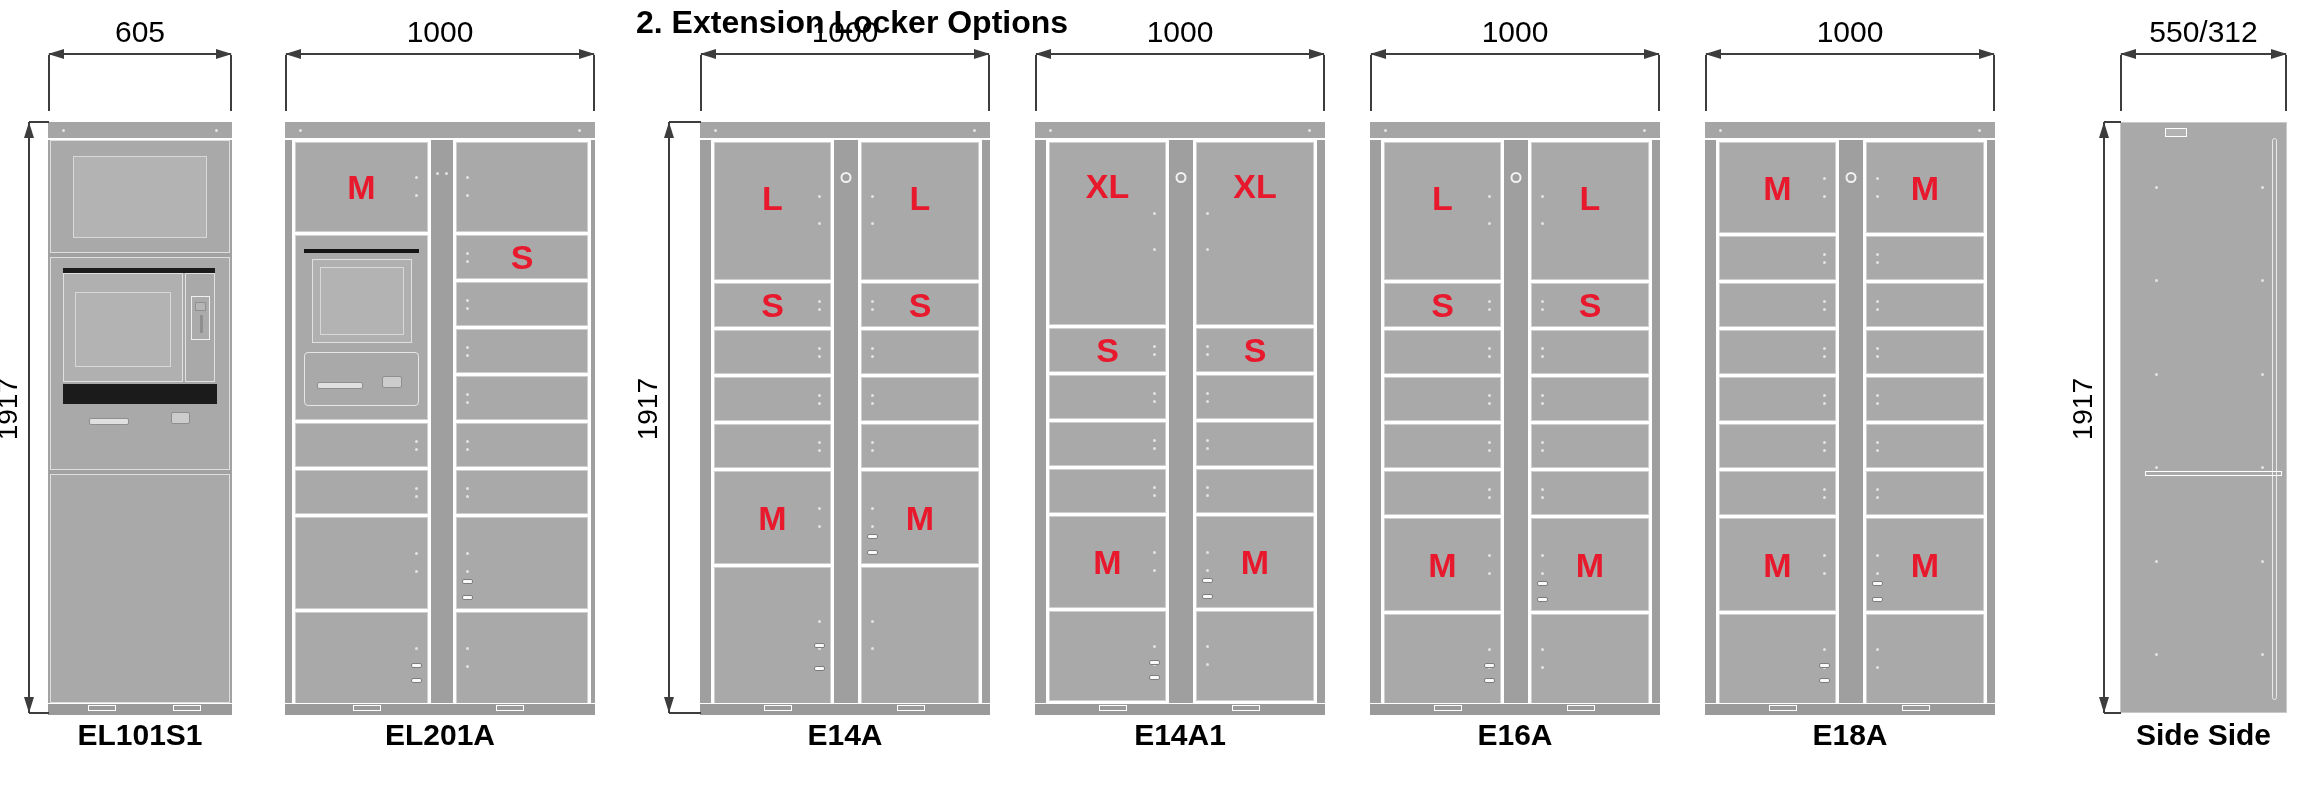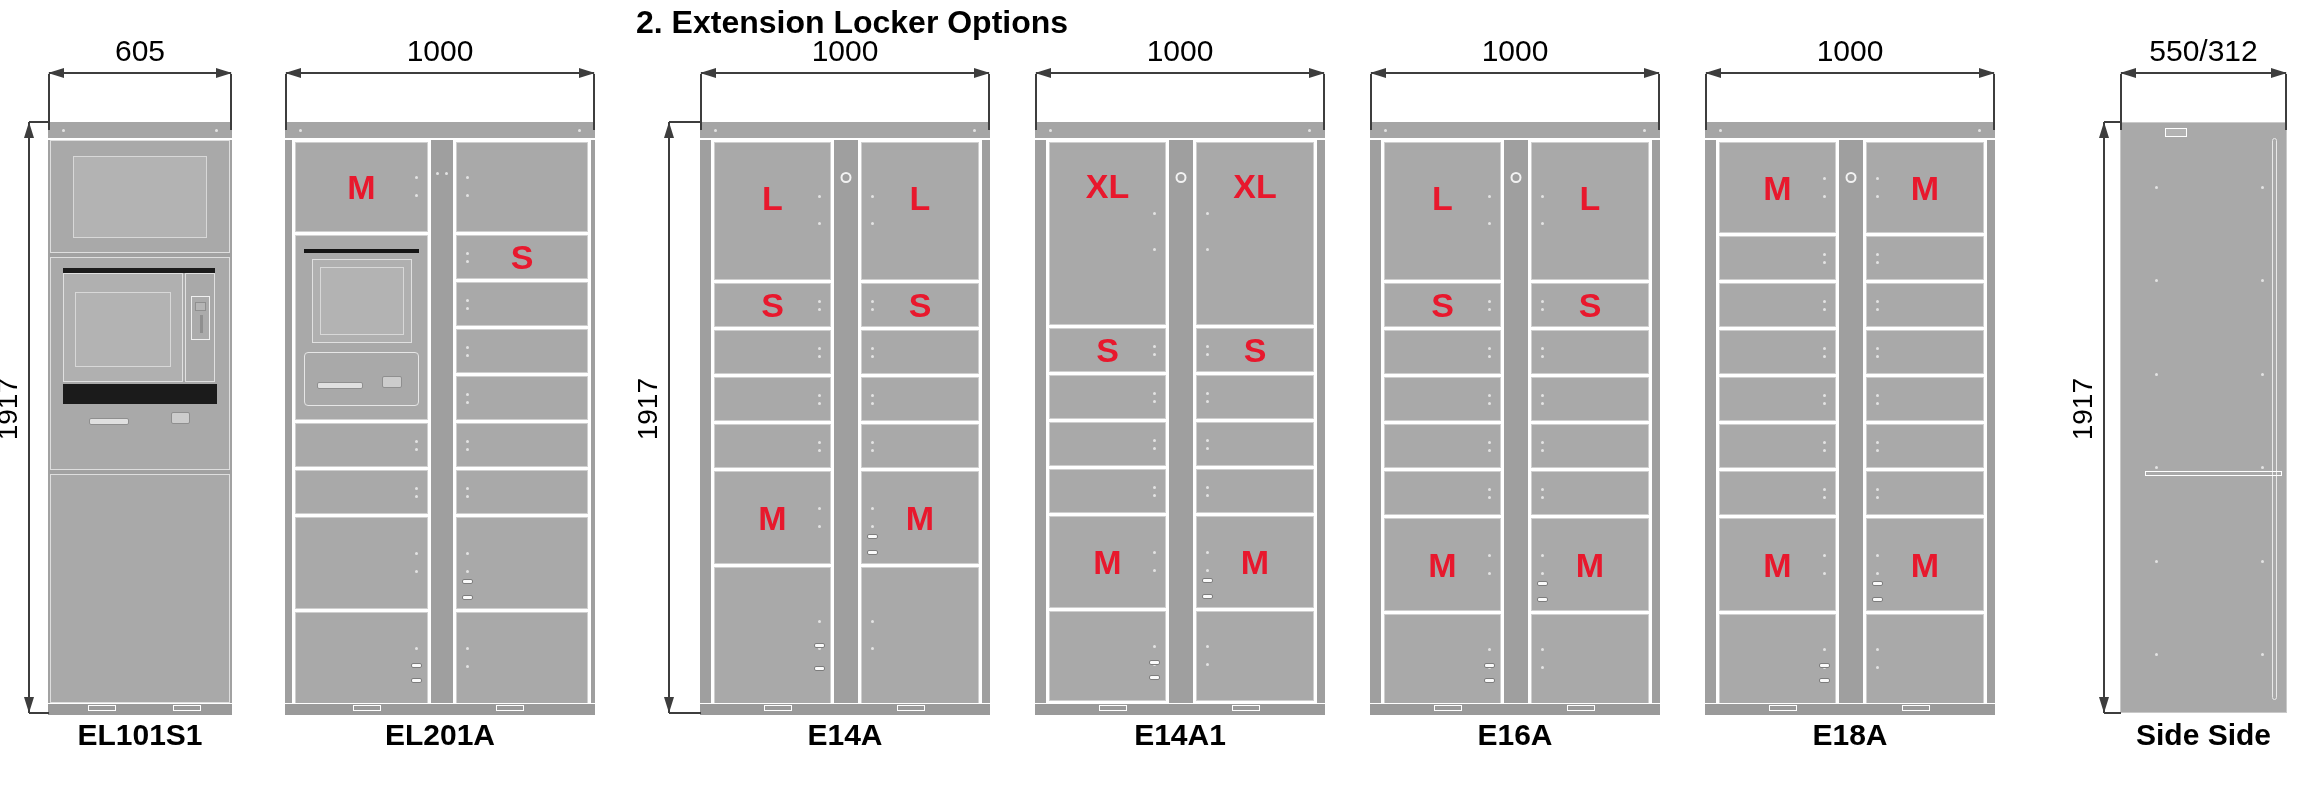--- a/index.html
+++ b/index.html
@@ -41,21 +41,21 @@
   .slot { position:absolute; background:#e0e0e0; border:1px solid #8f8f8f; border-radius:2px; }
   .slot2 { background:#cccccc; }
   .blackstrip { position:absolute; background:#141414; }
   .slotpanel { position:absolute; border:1px solid #e6e6e6; border-radius:4px; }
   
   .slab { position:absolute; top:0; left:0; right:0; bottom:2px; background:var(--door); border:1px solid #c9c9c9; }
   .sbracket { position:absolute; border:1px solid #ffffff; background:#b3b3b3; }
   .groove { position:absolute; border:1px solid #e8e8e8; background:transparent; border-radius:3px; }
   .shelf { position:absolute; border:1px solid #ffffff; background:transparent; }
   
-  .hdim { position:absolute; top:38px; height:92px; }
+  .hdim { position:absolute; top:19px; height:92px; }
   .hdim-label { position:absolute; top:0; left:0; right:0; height:28px; text-align:center;
                 font-size:30px; line-height:26px; color:#000; }
   .hline-wrap { position:absolute; top:29px; left:0; right:0; height:12px; }
   .hline { position:absolute; left:1px; right:1px; top:5px; height:2px; background:var(--dim); }
   .arr { position:absolute; width:0; height:0; border-style:solid; }
   .arr-l { left:0; top:1px; border-width:5px 16px 5px 0; border-color:transparent var(--dim) transparent transparent; }
   .arr-r { right:0; top:1px; border-width:5px 0 5px 16px; border-color:transparent transparent transparent var(--dim); }
   .hext { position:absolute; top:36px; width:2px; height:56px; background:var(--dim); }
   .vdim { position:absolute; width:2px; }
   .vline { position:absolute; left:0; top:0; bottom:0; width:2px; background:var(--dim); }

